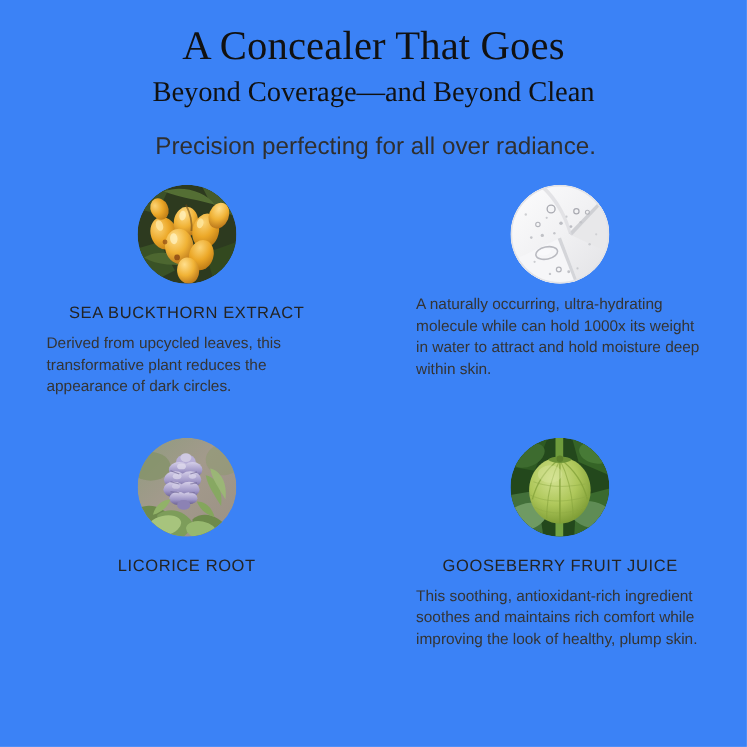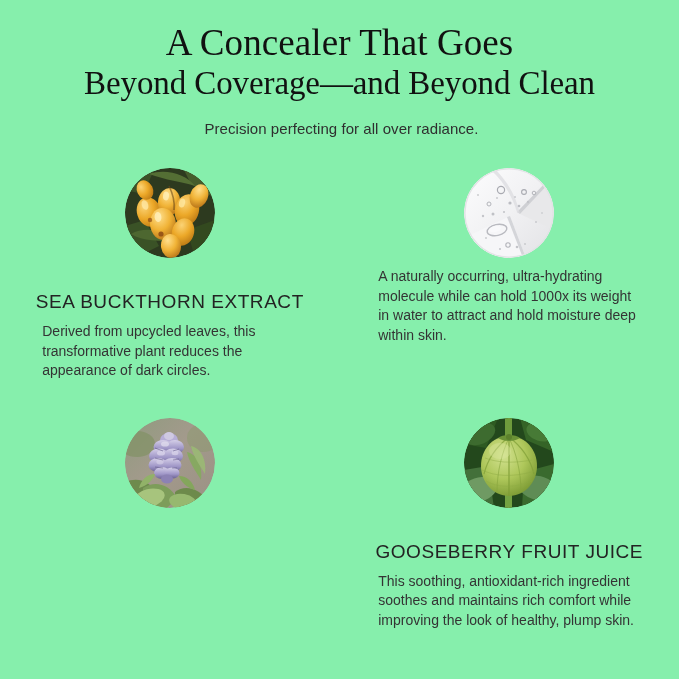--- a/index.html
+++ b/index.html
@@ -12,21 +12,21 @@
     height: 679px;
     overflow: hidden;
     font-family: "Liberation Sans", sans-serif;
     color: #2b2b2b;
     -webkit-font-smoothing: antialiased;
   }
   .page {
     position: relative;
     width: 679px;
     height: 679px;
-    background: #86efac;
+    background: #3b82f6;
     box-sizing: border-box;
   }
 
   
   .header {
     padding-top: 22px;
     text-align: center;
   }
   .headline {
     font-family: "Liberation Serif", "DejaVu Serif", serif;
@@ -35,27 +35,27 @@
     font-size: 37px;
     line-height: 41px;
     letter-spacing: 0.1px;
     margin: 0;
   }
   .headline-line {
     display: block;
     white-space: nowrap;
   }
   .headline-line-2 {
-    font-size: 33px;
+    font-size: 26px;
     letter-spacing: -0.1px;
   }
   .subtitle {
     margin: 16px 0 0 4px;
     font-family: "Liberation Sans", sans-serif;
-    font-size: 15px;
+    font-size: 22px;
     font-weight: 400;
     color: #2f2f2f;
     letter-spacing: 0.05px;
   }
 
   
   .grid {
     position: absolute;
     top: 168px;
     left: 0;
@@ -78,22 +78,22 @@
     overflow: hidden;
     position: relative;
     flex: none;
   }
   .thumb-svg {
     display: block;
     width: 90px;
     height: 90px;
   }
   .ing-name {
-    margin-top: 33px;
-    font-size: 19px;
+    margin-top: 18px;
+    font-size: 15px;
     letter-spacing: 0.55px;
     color: #232323;
     text-transform: uppercase;
     text-align: right;
     white-space: nowrap;
   }
   .ing-desc {
     margin-top: 9px;
     font-size: 14px;
     line-height: 19.5px;
@@ -261,20 +261,21 @@
               <path d="M30 30 L38 33 M30 40 L38 42 M30 49 L38 50" stroke="#5d5484" stroke-width="1" opacity="0.55" fill="none"></path>
               <path d="M54 31 L48 33 M54 41 L48 42 M52 50 L47 50" stroke="#5d5484" stroke-width="1" opacity="0.5" fill="none"></path>
             </g>
             <path d="M30 56 C22 56 16 62 14 70 C22 68 28 62 30 56 Z" fill="#91b268"></path>
             <path d="M54 58 C62 58 68 64 70 72 C62 70 56 64 54 58 Z" fill="#84a65c"></path>
             <ellipse cx="24" cy="80" rx="16" ry="9" transform="rotate(-14 24 80)" fill="#a7c47d"></ellipse>
             <ellipse cx="58" cy="84" rx="14" ry="8" transform="rotate(10 58 84)" fill="#97b86f"></ellipse>
           </g>
         </svg>
       </div>
+      <div class="ing-name">LICORICE ROOT</div>
     </div>
 
     <div class="card wide">
       <div class="thumb-wrap">
         <svg class="thumb-svg" viewBox="0 0 90 90">
           <defs>
             <clipPath id="c4">
                 <circle cx="45" cy="45" r="45"></circle>
               </clipPath>
             <radialGradient id="huskG" cx="40%" cy="32%" r="72%">

